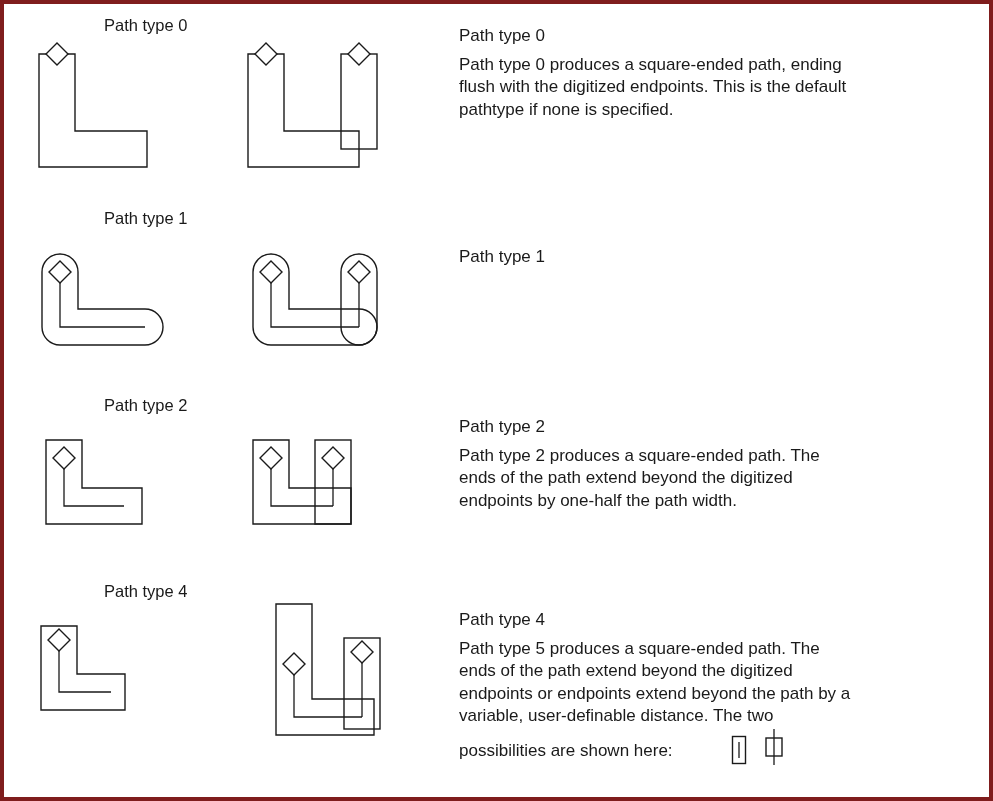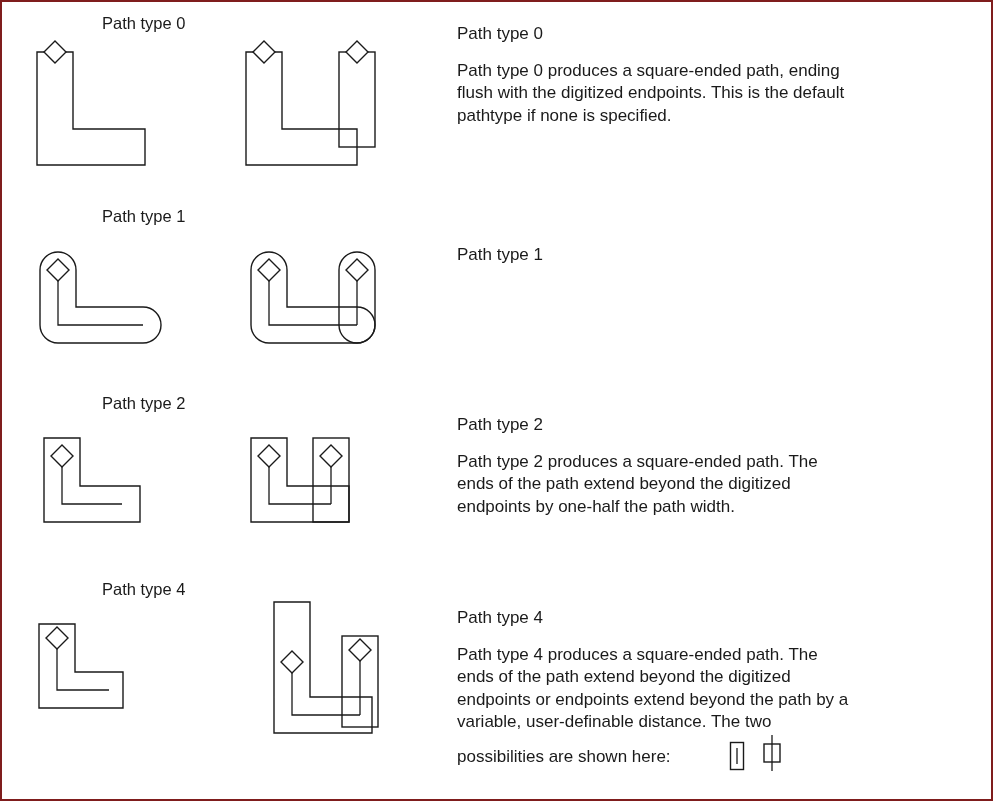--- a/index.html
+++ b/index.html
@@ -1,28 +1,27 @@
 <!DOCTYPE html>
 <html><head>
 <meta charset="utf-8">
 <style>
   * { box-sizing: border-box; }
   html,body { margin:0; padding:0; background:#e8e8e8; }
   body { font-family: "Liberation Sans", sans-serif; color:#1a1a1a; }
   .frame {
     position:relative; width:993px; height:801px;
-    background:#fff; border:2px solid #7f1d1d; overflow:hidden;
+    background:#fff; border:4px solid #7f1d1d; overflow:hidden;
   }
   .abs { position:absolute; }
   .diagram-label { font-size:16.5px; white-space:nowrap; }
   .text-heading  { font-size:17px; white-space:nowrap; }
   .text-body {
     font-size:17px; line-height:1.32; width:515px;
     white-space:pre-line;
-    margin-top:8px;
   }
   svg { display:block; }
   .shape { fill:none; stroke:#1a1a1a; stroke-width:1.4; }
   .cline { fill:none; stroke:#1a1a1a; stroke-width:1.3; }
   .diam  { fill:#ffffff; stroke:#1a1a1a; stroke-width:1.4; }
   .glyph { display:inline-block; vertical-align:-10px; }
 </style>
 </head>
 <body>
 
@@ -99,21 +98,21 @@
   <svg class="abs" style="left:258px; top:592px;" width="130" height="150">
     <polygon class="shape" points="14,8 50,8 50,103 112,103 112,139 14,139"></polygon>
     <rect class="shape" x="82" y="42" width="36" height="91"></rect>
     <polyline class="cline" points="32,68 32,121 100,121"></polyline>
     <polyline class="cline" points="100,56 100,121"></polyline>
     <polygon class="diam" points="32,57 43,68 32,79 21,68"></polygon>
     <polygon class="diam" points="100,45 111,56 100,67 89,56"></polygon>
   </svg>
 
   <div class="abs text-heading" style="left:455px; top:606px;">Path type 4</div>
-  <div class="abs text-body" style="left:455px; top:634px;"><span>Path type 4 produces a square-ended path. The
+  <div class="abs text-body" style="left:455px; top:634px;"><span>Path type 5 produces a square-ended path. The
 ends of the path extend beyond the digitized
 endpoints or endpoints extend beyond the path by a
 variable, user-definable distance. The two
 possibilities are shown here:</span><svg class="glyph" style="margin-left:58px;" width="17" height="31">
       <rect class="shape" x="1.5" y="1.5" width="13" height="27"></rect>
       <line class="cline" x1="8" y1="7" x2="8" y2="23"></line>
     </svg><svg class="glyph" style="margin-left:16px;" width="20" height="38">
       <line class="cline" x1="10" y1="1" x2="10" y2="37"></line>
       <rect class="shape" x="2" y="10" width="16" height="18"></rect>
     </svg>

